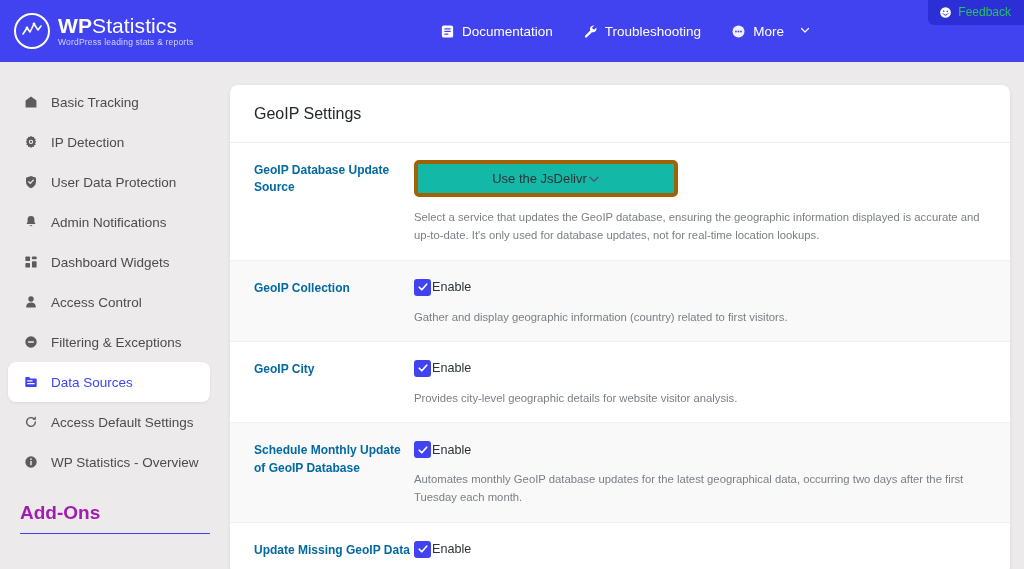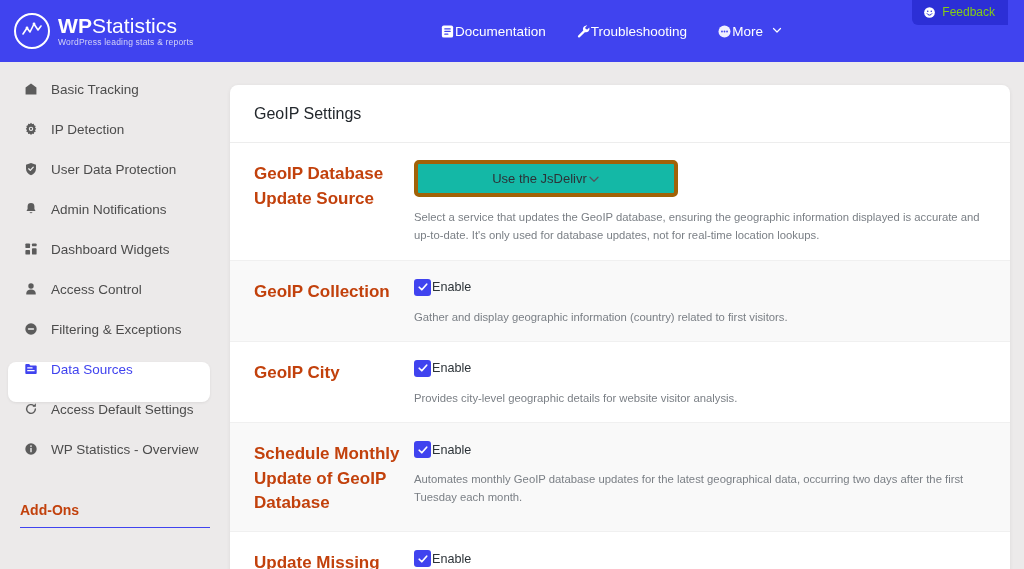--- a/index.html
+++ b/index.html
@@ -53,34 +53,34 @@
     left: 440px;
     top: 0;
     height: 62px;
     display: flex;
     align-items: center;
     gap: 30px;
   }
   .nav-item {
     display: flex;
     align-items: flex-start;
-    gap: 0;
+    gap: 7px;
     color: #ffffff;
     font-size: 13.5px;
     cursor: pointer;
     white-space: nowrap;
   }
   .nav-ico { display: flex; align-items: center; }
 
   .feedback-btn {
     position: absolute;
-    right: 16px;
+    right: 0;
     top: 0;
     background: #2c2fd6;
-    color: #84cc16;
+    color: #22c55e;
     font-size: 12px;
     border-radius: 0 0 0 6px;
     padding: 5px 13px 6px 11px;
     display: flex;
     align-items: center;
     gap: 6px;
     cursor: pointer;
     border: none;
     font-family: inherit;
   }
@@ -93,42 +93,43 @@
   }
 
   
   .sidebar {
     width: 230px;
     flex: none;
     padding-top: 20px;
   }
   .side-item {
     display: flex;
+    align-items: center;
     gap: 12px;
     height: 40px;
     margin: 0 20px 0 8px;
     padding-left: 14px;
     border-radius: 8px;
     color: #4c4c4c;
     font-size: 13.5px;
     cursor: pointer;
   }
   .side-item .s-ico { display: flex; width: 17px; justify-content: center; flex: none; }
   .side-item.active {
     background: #ffffff;
     color: #4043ef;
     box-shadow: 0 1px 3px rgba(0,0,0,.07);
   }
   .side-spacer { height: 12px; }
   .addons {
     margin: 8px 20px 0 20px;
     padding-bottom: 9px;
     border-bottom: 1.5px solid #4043ef;
-    color: #c2410c;
-    font-size: 14px;
+    color: #a21caf;
+    font-size: 19px;
     font-weight: 700;
     cursor: pointer;
   }
 
   
   .main {
     flex: 1;
     padding: 23px 14px 0 0;
   }
   .card {
@@ -151,23 +152,23 @@
   .row {
     display: flex;
     padding: 17px 20px 15px 24px;
     border-bottom: 1px solid #f0f0f0;
   }
   .row.alt { background: #f9f9f9; }
   .row:last-child { border-bottom: none; }
   .row-label {
     width: 160px;
     flex: none;
-    font-size: 17px;
+    font-size: 12px;
     font-weight: 700;
-    color: #c2410c;
+    color: #0369a1;
     line-height: 1.45;
     padding-top: 2px;
   }
   .row-field { flex: 1; min-width: 0; }
 
   .select {
     width: 264px;
     height: 37px;
     border: 4px solid #a16207;
     border-radius: 5px;

